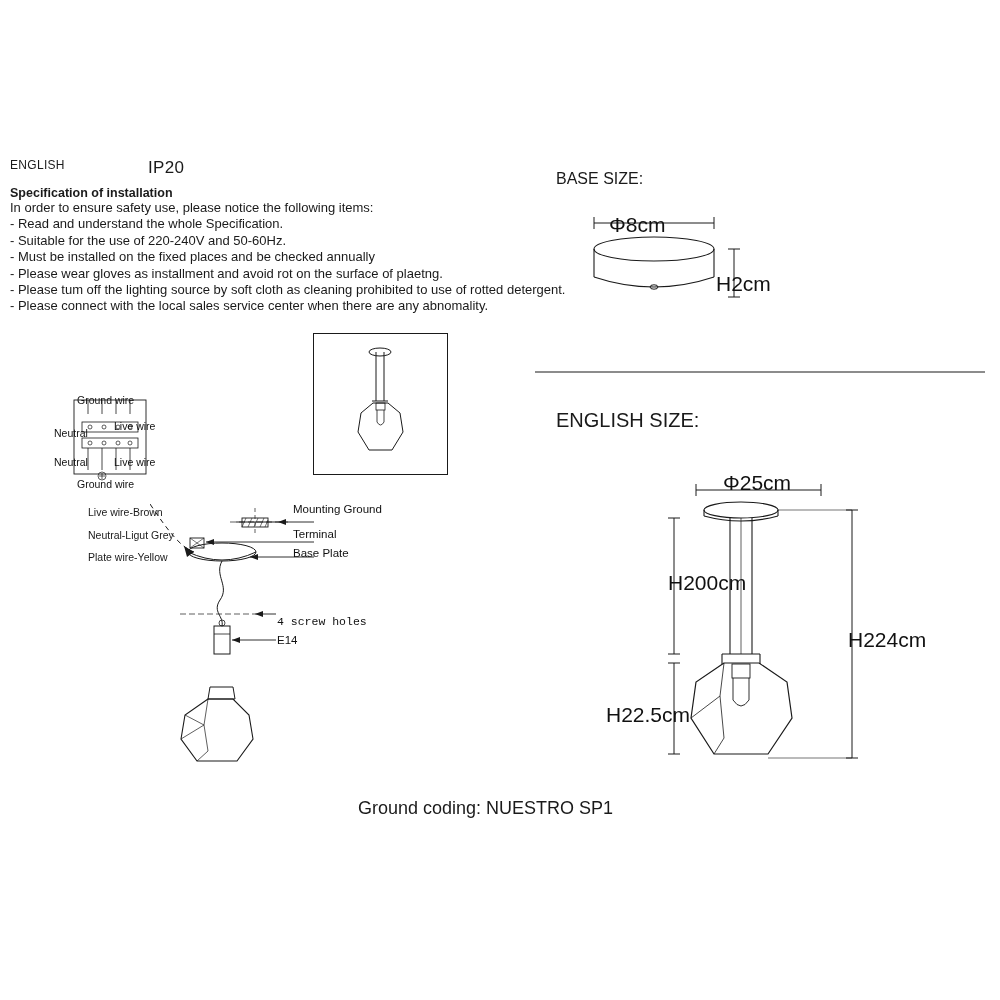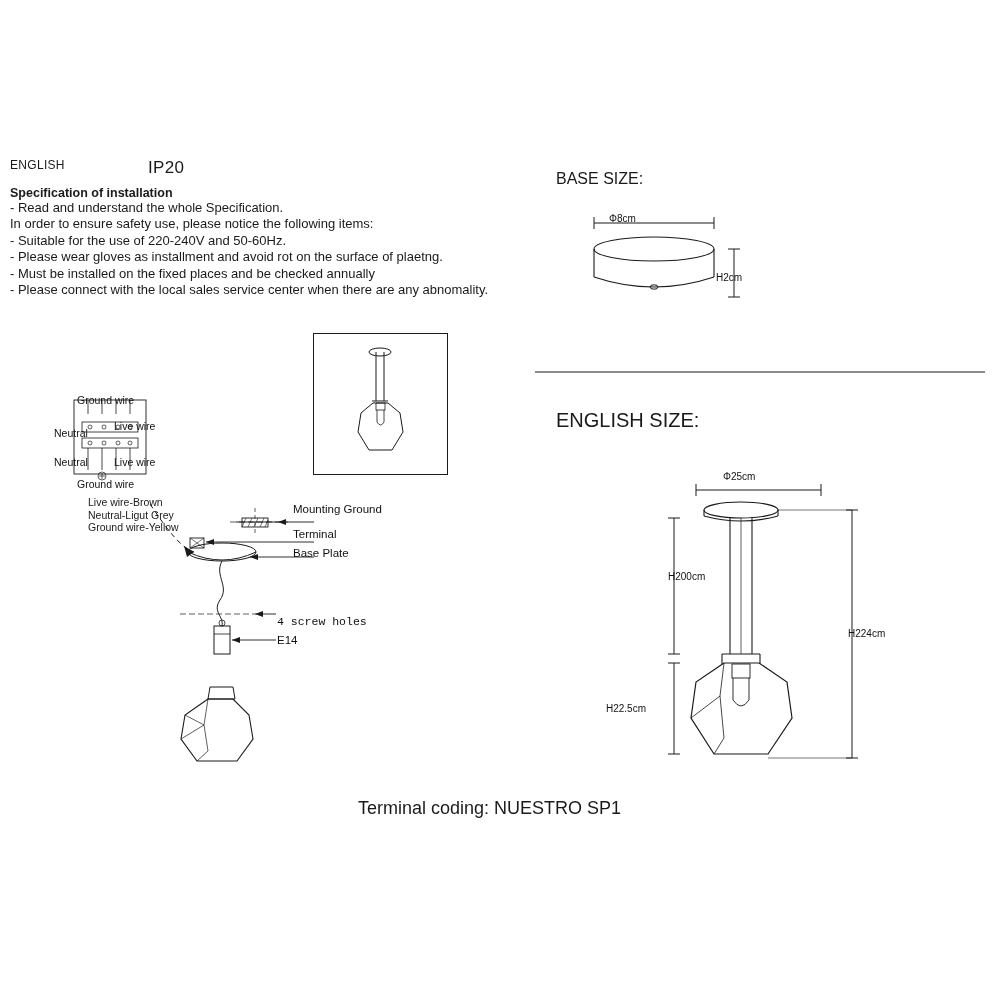--- a/index.html
+++ b/index.html
@@ -62,51 +62,52 @@
     font-size: 10.5px;
     color: #111;
     white-space: nowrap;
   }
   .lbl-md {
     font-size: 11.5px;
     color: #111;
     white-space: nowrap;
   }
   .dim {
-    font-size: 10px;
+    font-size: 21px;
     color: #111;
     white-space: nowrap;
   }
 
   
   #wire-legend {
     left: 88px; top: 496px;
     font-size: 10.5px;
     line-height: 12.6px;
   }
-  #wire-legend div { white-space: nowrap; }
+  #wire-legend div { white-space: nowrap; margin-top: 10px; }
 
   svg { display: block; }
   .ln { stroke: #1a1a1a; fill: none; }
 </style>
 </head>
 <body>
 
 <div class="sheet">
 
   <div class="abs" id="lang-title">ENGLISH</div>
   <div class="abs" id="ip-rating">IP20</div>
   <div class="abs" id="spec-heading">Specification of installation</div>
 
   <div class="abs" id="spec-list">
+    <div>In order to ensure safety use, please notice the following items:</div>
     <div>- Read and understand the whole Specification.</div>
-    <div>In order to ensure safety use, please notice the following items:</div>
     <div>- Suitable for the use of 220-240V and 50-60Hz.</div>
+    <div>- Must be installed on the fixed places and be checked annually</div>
     <div>- Please wear gloves as installment and avoid rot on the surface of plaetng.</div>
-    <div>- Must be installed on the fixed places and be checked annually</div>
+    <div>- Please tum off the lighting source by soft cloth as cleaning prohibited to use of rotted detergent.</div>
     <div>- Please connect with the local sales service center when there are any abnomality.</div>
   </div>
 
   <div class="abs" id="base-size-title">BASE SIZE:</div>
 
   <svg class="abs" style="left:556px; top:205px;" width="260" height="130" viewBox="0 0 260 130">
 
     <line class="ln" x1="38" y1="18" x2="158" y2="18" stroke-width="1"></line>
     <line class="ln" x1="38" y1="12" x2="38" y2="24" stroke-width="1"></line>
     <line class="ln" x1="158" y1="12" x2="158" y2="24" stroke-width="1"></line>
@@ -222,21 +223,21 @@
   <div class="abs lbl" style="left:77px; top:394px;">Ground wire</div>
   <div class="abs lbl" style="left:114px; top:420px;">Live wire</div>
   <div class="abs lbl" style="left:54px; top:427px;">Neutral</div>
   <div class="abs lbl" style="left:54px; top:456px;">Neutral</div>
   <div class="abs lbl" style="left:114px; top:456px;">Live wire</div>
   <div class="abs lbl" style="left:77px; top:478px;">Ground wire</div>
 
   <div class="abs" id="wire-legend">
     <div>Live wire-Brown</div>
     <div>Neutral-Ligut Grey</div>
-    <div>Ground wire-Yellow</div>
+    <div>Plate wire-Yellow</div>
   </div>
 
   <svg class="abs" style="left:150px; top:490px;" width="200" height="170" viewBox="0 0 200 170">
 
     <path class="ln" d="M0 14 C20 44 32 58 44 62" stroke-width="1" stroke-dasharray="5 4"></path>
     <path d="M44 62 L34 56 L37 67 Z" fill="#1a1a1a"></path>
 
     <line class="ln" x1="86" y1="32" x2="128" y2="32" stroke-width="1"></line>
     <rect class="ln" x="92" y="28" width="26" height="9" stroke-width="0.9"></rect>
     <path class="ln" d="M96 28 L92 37 M102 28 L98 37 M108 28 L104 37 M114 28 L110 37 M118 30 L115 37" stroke-width="0.6"></path>
@@ -280,15 +281,15 @@
 
     <path class="ln" d="M35 12 L58 12 L60 24 L33 24 Z" stroke-width="1"></path>
 
     <path class="ln" d="M33 24 L10 40 L6 64 L22 86 L62 86 L78 64 L74 40 L58 24 Z" stroke-width="1.1"></path>
 
     <path class="ln" d="M33 24 L29 50 L33 76 L22 86" stroke-width="0.7"></path>
     <path class="ln" d="M6 64 L29 50" stroke-width="0.7"></path>
     <path class="ln" d="M10 40 L29 50" stroke-width="0.7"></path>
   </svg>
 
-  <div class="abs" id="product-coding">Terminal coding: NUESTRO SP1</div>
+  <div class="abs" id="product-coding">Ground coding: NUESTRO SP1</div>
 
 </div>
 
 </body></html>

